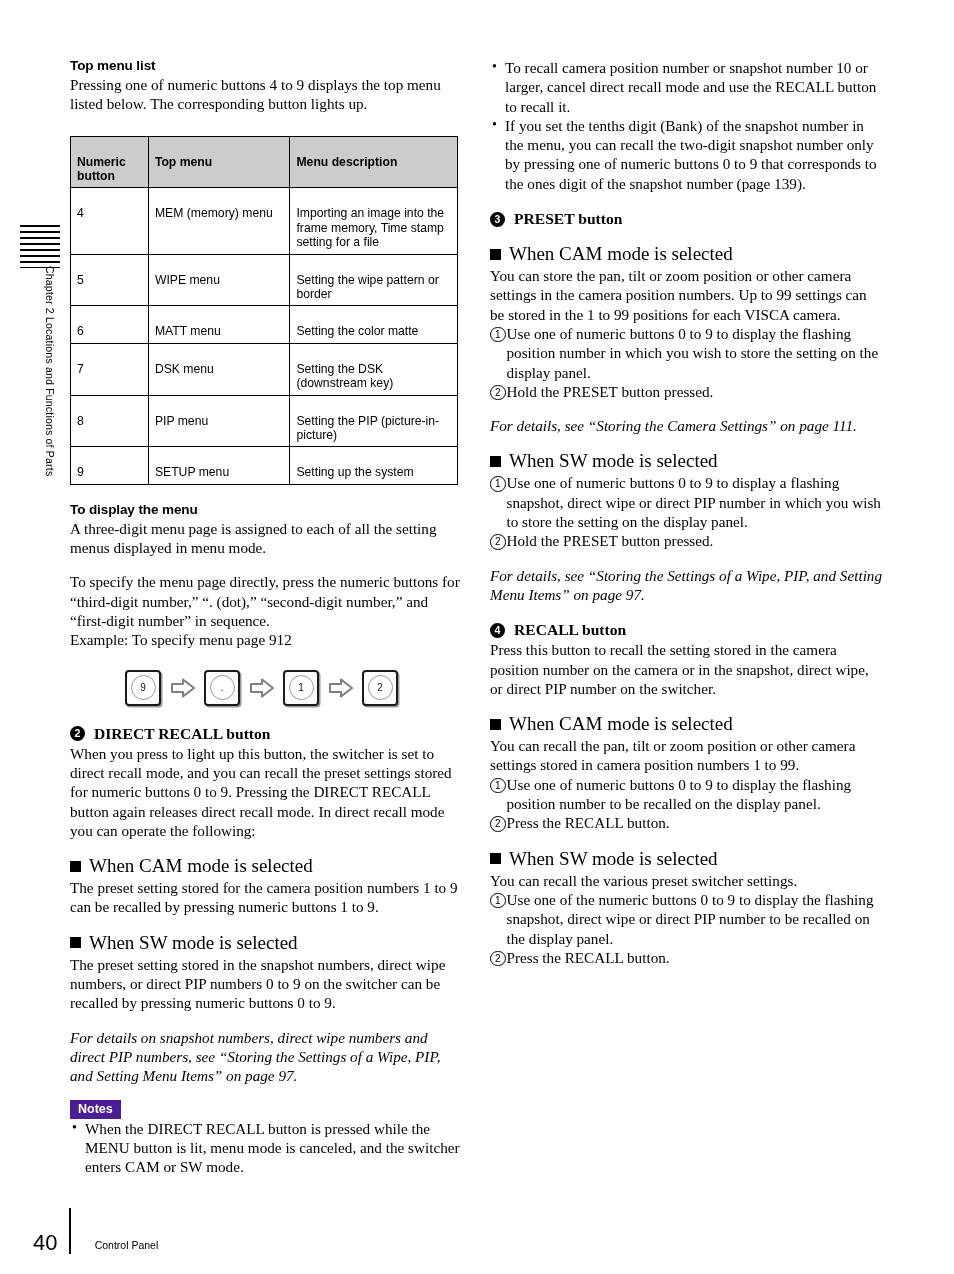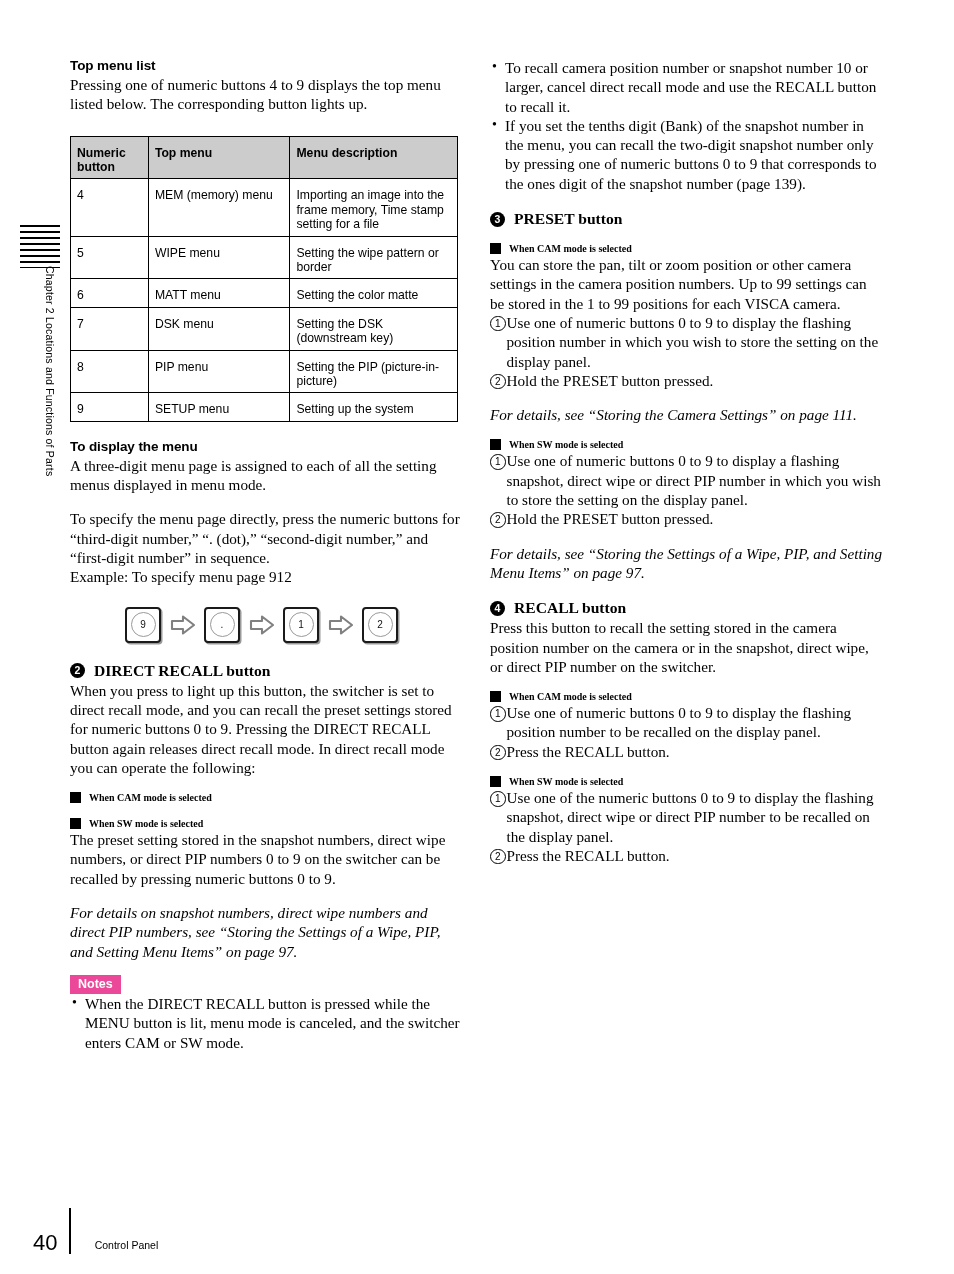--- a/index.html
+++ b/index.html
@@ -40,21 +40,21 @@
     font-family:"Liberation Serif", serif;
     font-size:15.6px;font-weight:bold;margin:0 0 1px 0;
     display:flex;align-items:center;gap:9px;
   }
   .hdr-num .glyph{
     display:inline-block;width:15px;height:15px;border-radius:50%;
     background:#000;color:#fff;font-size:10.5px;line-height:15px;
     text-align:center;font-weight:bold;font-family:"Liberation Sans",sans-serif;
   }
   .hdr-sq{
-    font-size:10px;font-weight:bold;margin:0 0 1px 0;
+    font-size:19px;font-weight:normal;margin:0 0 1px 0;
     display:flex;align-items:center;gap:8px;
   }
   .hdr-sq .sq{display:inline-block;width:11px;height:11px;background:#000;}
   
   .step{display:flex;align-items:flex-start;font-size:15.2px;line-height:19.3px;}
   .step .circ{
     flex:0 0 auto;display:inline-block;width:13.5px;height:13.5px;
     border:1.3px solid #000;border-radius:50%;
     font-size:10px;line-height:13.5px;text-align:center;
     font-family:"Liberation Sans",sans-serif;margin-top:3px;margin-right:1px;
@@ -65,21 +65,21 @@
     font-size:15.2px;line-height:19.3px;
     padding-left:15px;position:relative;margin-bottom:0;
   }
   ul.bul li::before{content:"\2022";position:absolute;left:2px;top:-1px;font-size:14px;}
   
   table.menu{
     border-collapse:collapse;margin-top:22px;width:388px;
     font-family:"Liberation Sans", sans-serif;font-size:12.2px;
   }
   table.menu th,table.menu td{
-    border:1.1px solid #000;padding:9px 5px 4px 6px;
+    border:1.1px solid #000;padding:18px 5px 4px 6px;
     vertical-align:top;line-height:14.4px;text-align:left;
   }
   table.menu th{background:#cccccc;font-weight:bold;}
   table.menu col.c1{width:78px;}
   table.menu col.c2{width:142px;}
   table.menu col.c3{width:168px;}
   
   #seq{margin-top:20px;display:flex;align-items:center;gap:0;padding-left:55px;}
   .btn-key{
     width:32px;height:32px;border:2.6px solid #1a1a1a;border-radius:4px;
@@ -87,21 +87,21 @@
     display:flex;align-items:center;justify-content:center;
   }
   .btn-key .ring{
     width:23px;height:23px;border:1px solid #9a9a9a;border-radius:50%;
     display:flex;align-items:center;justify-content:center;
     font-family:"Liberation Sans",sans-serif;font-size:10px;color:#111;
   }
   .arrow{width:43px;display:flex;align-items:center;justify-content:center;}
   
   .notes-tag{
-    display:inline-block;background:#ec4899;color:#fff;
+    display:inline-block;background:#4c1d95;color:#fff;
     font-family:"Liberation Sans",sans-serif;font-weight:bold;
     font-size:12.5px;padding:2px 8px 3px 8px;margin-top:14px;
   }
   .notes-body{margin-top:8px;}
   
   #footer{position:absolute;left:33px;bottom:20px;display:flex;align-items:flex-end;height:46px;}
   #footer .pnum{
     font-family:"Liberation Sans",sans-serif;font-size:22px;
     line-height:22px;padding-right:12px;
   }
@@ -218,20 +218,21 @@
   <div class="hdr-num" style="margin-top:19px;">
     <span class="glyph">2</span>
     <span>DIRECT RECALL button</span>
   </div>
   <p>When you press to light up this button, the switcher is set to direct recall mode, and you can recall the preset settings stored for numeric buttons 0 to 9. Pressing the DIRECT RECALL button again releases direct recall mode. In direct recall mode you can operate the following:</p>
 
   <div class="hdr-sq" style="margin-top:15px;">
     <span class="sq"></span>
     <span>When CAM mode is selected</span>
   </div>
+  <p>The preset setting stored for the camera position numbers 1 to 9 can be recalled by pressing numeric buttons 1 to 9.</p>
 
   <div class="hdr-sq" style="margin-top:15px;">
     <span class="sq"></span>
     <span>When SW mode is selected</span>
   </div>
   <p>The preset setting stored in the snapshot numbers, direct wipe numbers, or direct PIP numbers 0 to 9 on the switcher can be recalled by pressing numeric buttons 0 to 9.</p>
 
   <p class="italic gap">For details on snapshot numbers, direct wipe numbers and direct PIP numbers, see “Storing the Settings of a Wipe, PIP, and Setting Menu Items” on page 97.</p>
 
   <div class="notes-tag">Notes</div>
@@ -285,33 +286,35 @@
   <div class="hdr-num" style="margin-top:17px;">
     <span class="glyph">4</span>
     <span>RECALL button</span>
   </div>
   <p>Press this button to recall the setting stored in the camera position number on the camera or in the snapshot, direct wipe, or direct PIP number on the switcher.</p>
 
   <div class="hdr-sq" style="margin-top:15px;">
     <span class="sq"></span>
     <span>When CAM mode is selected</span>
   </div>
+  <p>You can recall the pan, tilt or zoom position or other camera settings stored in camera position numbers 1 to 99.</p>
   <div class="step">
     <span class="circ">1</span>
     <span class="stxt">Use one of numeric buttons 0 to 9 to display the flashing position number to be recalled on the display panel.</span>
   </div>
   <div class="step">
     <span class="circ">2</span>
     <span class="stxt">Press the RECALL button.</span>
   </div>
 
   <div class="hdr-sq" style="margin-top:15px;">
     <span class="sq"></span>
     <span>When SW mode is selected</span>
   </div>
+  <p>You can recall the various preset switcher settings.</p>
   <div class="step">
     <span class="circ">1</span>
     <span class="stxt">Use one of the numeric buttons 0 to 9 to display the flashing snapshot, direct wipe or direct PIP number to be recalled on the display panel.</span>
   </div>
   <div class="step">
     <span class="circ">2</span>
     <span class="stxt">Press the RECALL button.</span>
   </div>
 
 </div>

